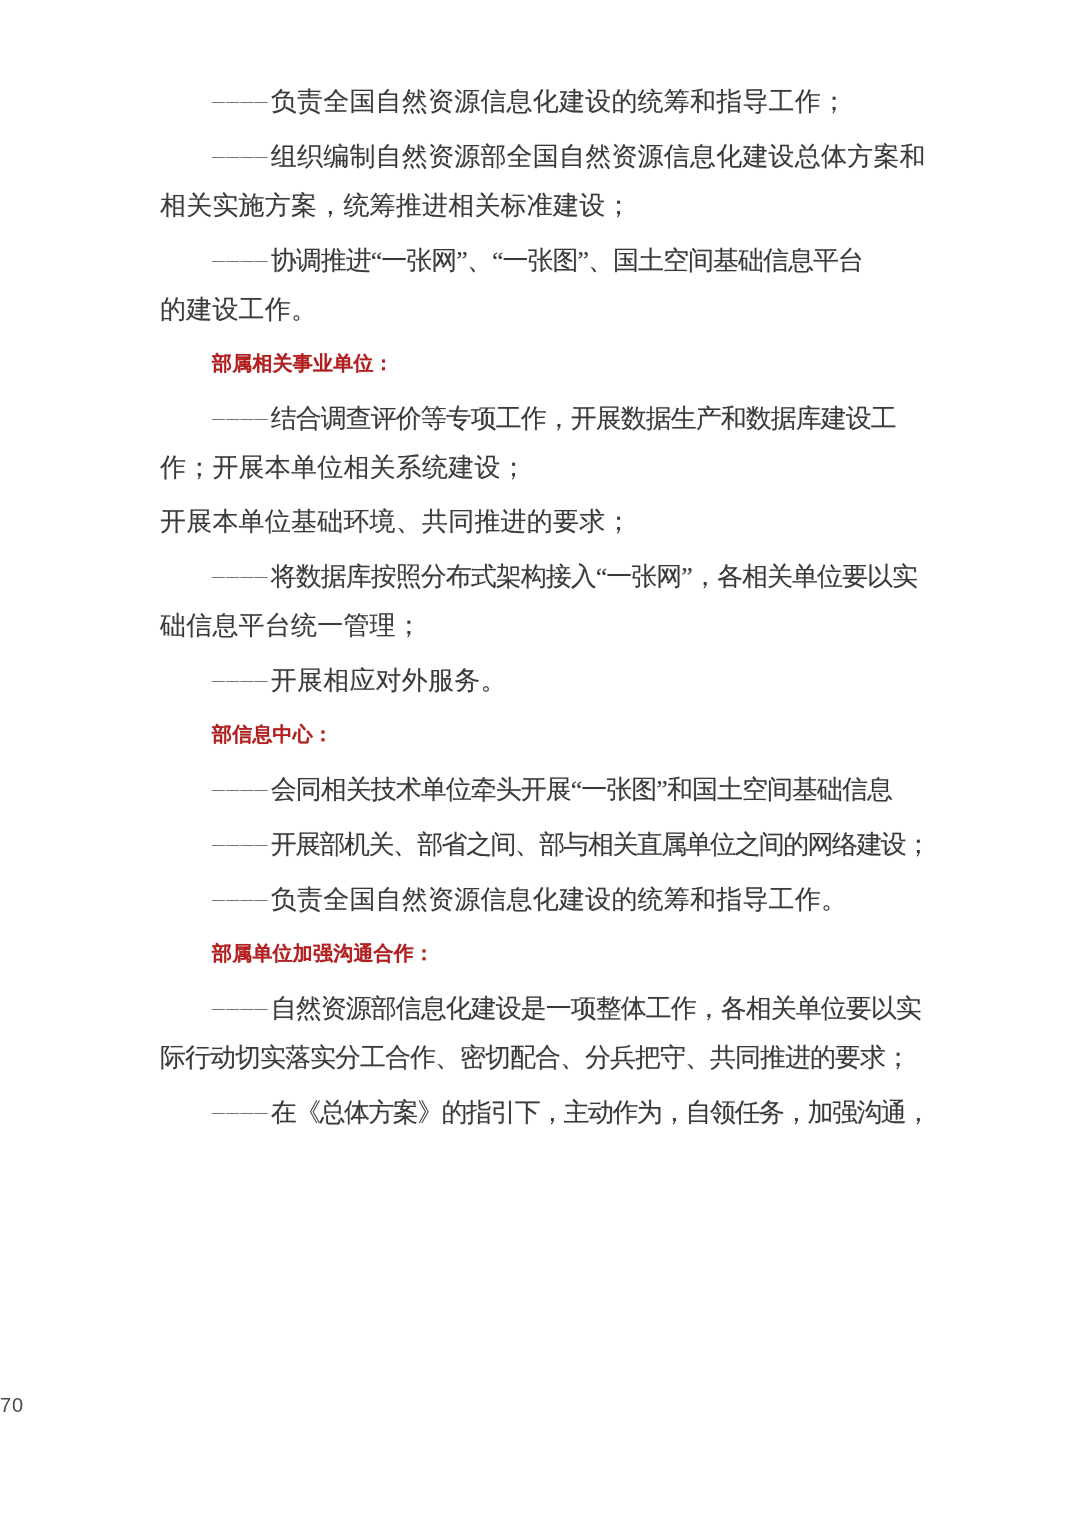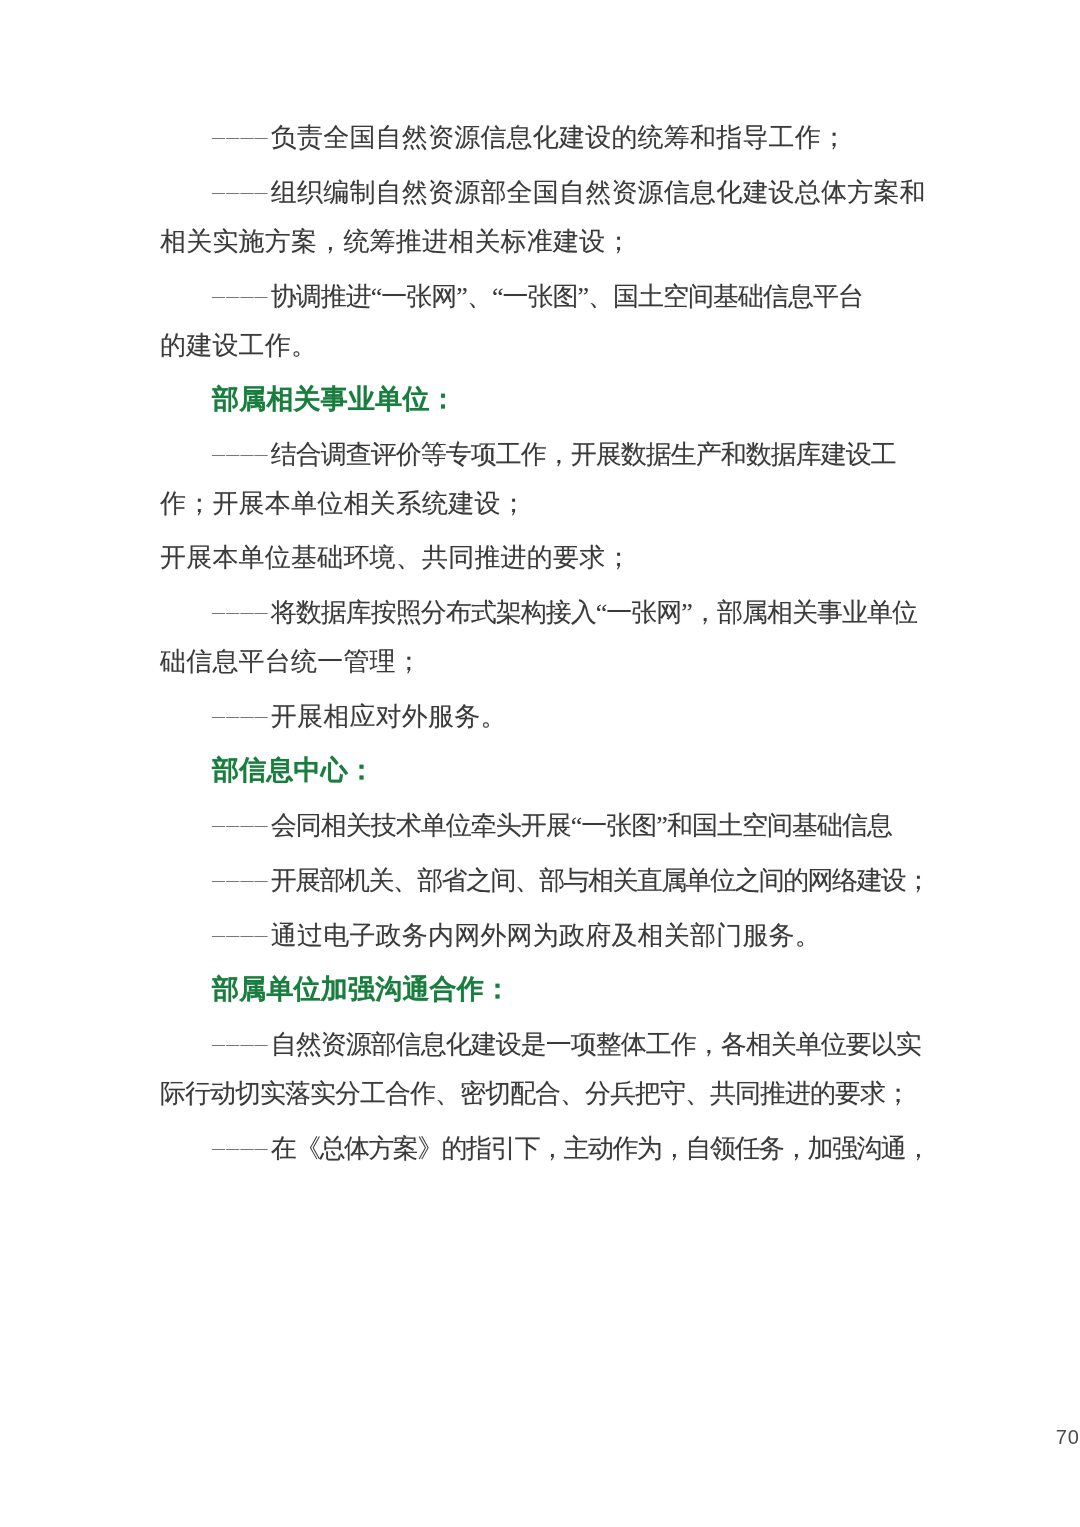--- a/index.html
+++ b/index.html
@@ -4,55 +4,54 @@
 <style>
   html,body{margin:0;padding:0;background:#ffffff;}
   .page{
     position:relative;
     width:1080px;height:1527px;
     background:#ffffff;
     overflow:hidden;
     font-family:"Liberation Serif", serif;
     color:#3a3a3a;
   }
-  .doc{padding:112px 158px 0 160px;}
+  .doc{padding:76px 158px 0 160px;}
   .block{margin:0 0 5px 0;}
   .line{
     font-size:26px;
     line-height:49px;
     white-space:nowrap;
     letter-spacing:0.2px;
     text-shadow:0 0 1px rgba(90,90,90,0.35);
   }
   .line.first{text-indent:52px;}
   .heading .line{
     font-family:"Liberation Sans", sans-serif;
     font-weight:700;
-    color:#15803d;
-    font-size:27px;
+    color:#b91c1c;
+    font-size:20px;
     text-shadow:0 0 1px rgba(40,40,40,0.45);
   }
   .dash{
     font-size:13px;
     letter-spacing:1.2px;
     vertical-align:5px;
     margin-right:2px;
     color:#3a3a3a;
   }
   .sq1 .t{letter-spacing:-1px;}
   .sq2 .t{letter-spacing:-1.6px;}
   .footer{
     position:absolute;
     top:1394px;left:0;width:100%;
-    text-align:right;
+    text-align:left;
     font-family:"Liberation Sans", sans-serif;
     font-size:20px;
     color:#4a4a4a;
     letter-spacing:1px;
-    margin-top:32px;
   }
 </style>
 </head>
 <body>
 
 <div class="page">
   <div class="doc">
 
     <div class="block">
       <div class="line first"><span class="dash">————</span><span class="t">负责全国自然资源信息化建设的统筹和指导工作；</span></div>
@@ -75,21 +74,21 @@
     <div class="block">
       <div class="line first sq1"><span class="dash">————</span><span class="t">结合调查评价等专项工作，开展数据生产和数据库建设工</span></div>
       <div class="line"><span class="t">作；开展本单位相关系统建设；</span></div>
     </div>
 
     <div class="block">
       <div class="line"><span class="t">开展本单位基础环境、共同推进的要求；</span></div>
     </div>
 
     <div class="block">
-      <div class="line first sq1"><span class="dash">————</span><span class="t">将数据库按照分布式架构接入“一张网”，部属相关事业单位</span></div>
+      <div class="line first sq1"><span class="dash">————</span><span class="t">将数据库按照分布式架构接入“一张网”，各相关单位要以实</span></div>
       <div class="line"><span class="t">础信息平台统一管理；</span></div>
     </div>
 
     <div class="block">
       <div class="line first"><span class="dash">————</span><span class="t">开展相应对外服务。</span></div>
     </div>
 
     <div class="block heading">
       <div class="line first"><span class="t">部信息中心：</span></div>
     </div>
@@ -97,21 +96,21 @@
     <div class="block">
       <div class="line first sq1"><span class="dash">————</span><span class="t">会同相关技术单位牵头开展“一张图”和国土空间基础信息</span></div>
     </div>
 
     <div class="block">
       <div class="line first sq2"><span class="dash">————</span><span class="t">开展部机关、部省之间、部与相关直属单位之间的网络建设；</span></div>
     </div>
 
 
     <div class="block">
-      <div class="line first"><span class="dash">————</span><span class="t">通过电子政务内网外网为政府及相关部门服务。</span></div>
+      <div class="line first"><span class="dash">————</span><span class="t">负责全国自然资源信息化建设的统筹和指导工作。</span></div>
     </div>
 
     <div class="block heading">
       <div class="line first"><span class="t">部属单位加强沟通合作：</span></div>
     </div>
 
     <div class="block">
       <div class="line first sq1"><span class="dash">————</span><span class="t">自然资源部信息化建设是一项整体工作，各相关单位要以实</span></div>
       <div class="line sq1"><span class="t">际行动切实落实分工合作、密切配合、分兵把守、共同推进的要求；</span></div>
     </div>

